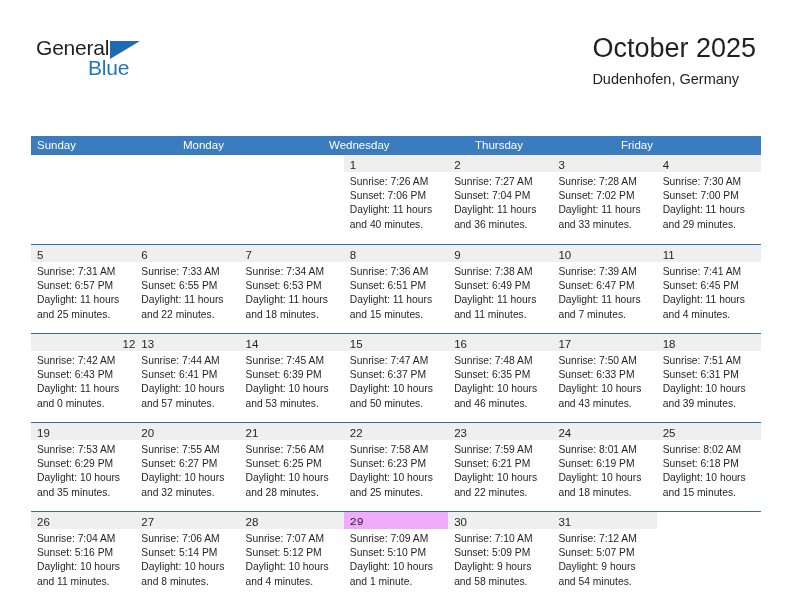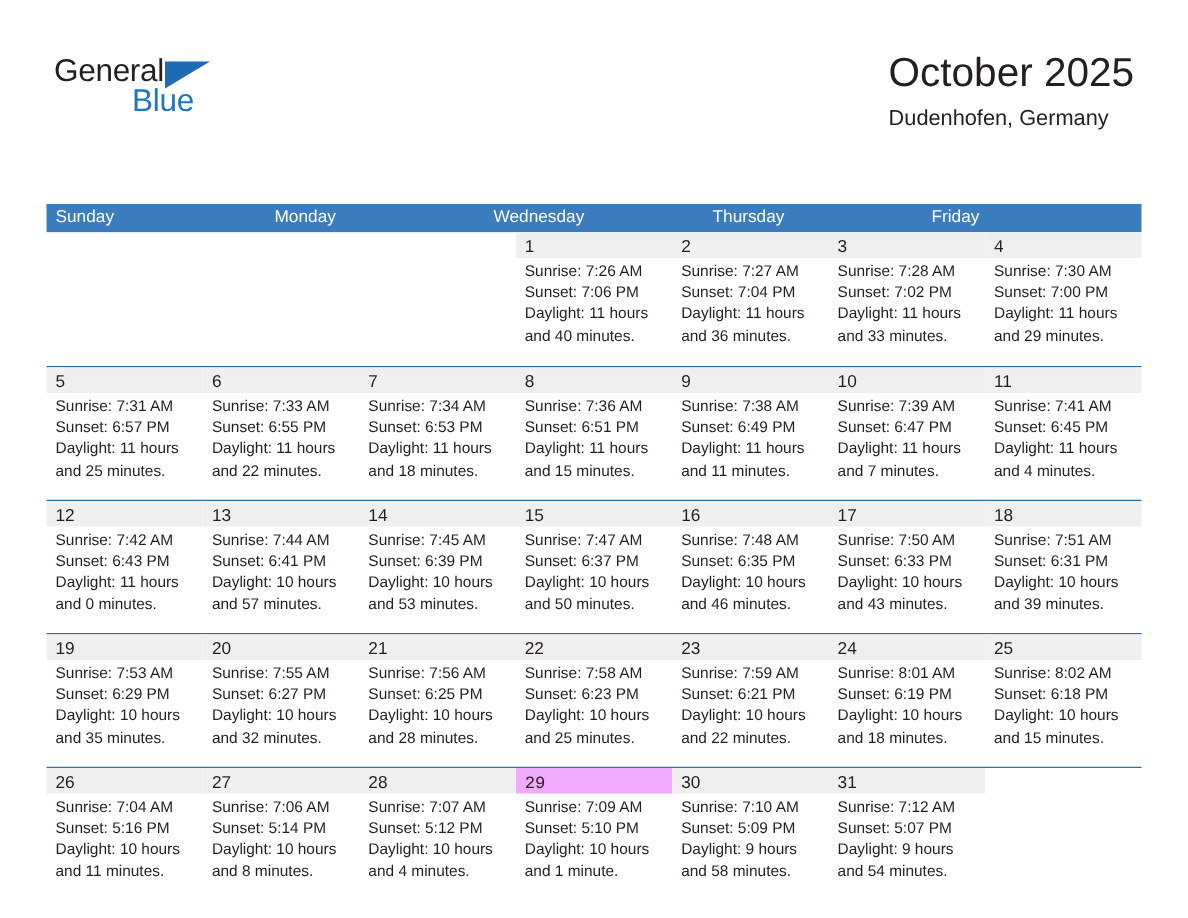--- a/index.html
+++ b/index.html
@@ -291,21 +291,21 @@
             <div class="day-body">
               <div class="day-line">Sunrise: 7:41 AM</div>
               <div class="day-line">Sunset: 6:45 PM</div>
               <div class="day-line">Daylight: 11 hours</div>
               <div class="day-line">and 4 minutes.</div>
             </div>
           </div>
         </div>
         <div class="week">
           <div class="day-cell filled">
-            <div class="day-num-band" style="background: rgb(239, 239, 239);"><span class="day-num">12</span></div>
+            <div class="day-num-band" style="background: rgb(239, 239, 239); text-align: right;"><span class="day-num">12</span></div>
             <div class="day-body">
               <div class="day-line">Sunrise: 7:42 AM</div>
               <div class="day-line">Sunset: 6:43 PM</div>
               <div class="day-line">Daylight: 11 hours</div>
               <div class="day-line">and 0 minutes.</div>
             </div>
           </div>
           <div class="day-cell filled">
             <div class="day-num-band" style="background: rgb(239, 239, 239);"><span class="day-num">13</span></div>
             <div class="day-body">

